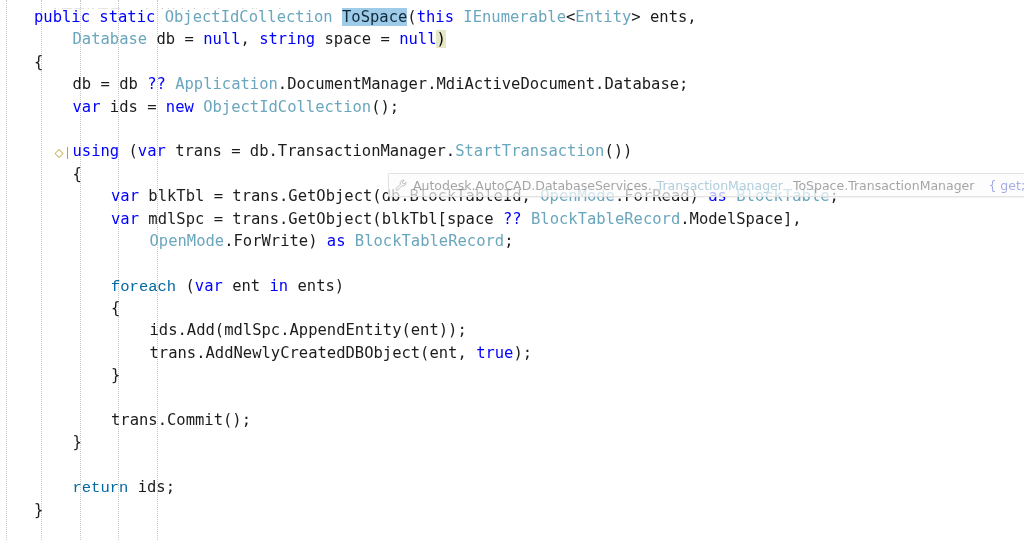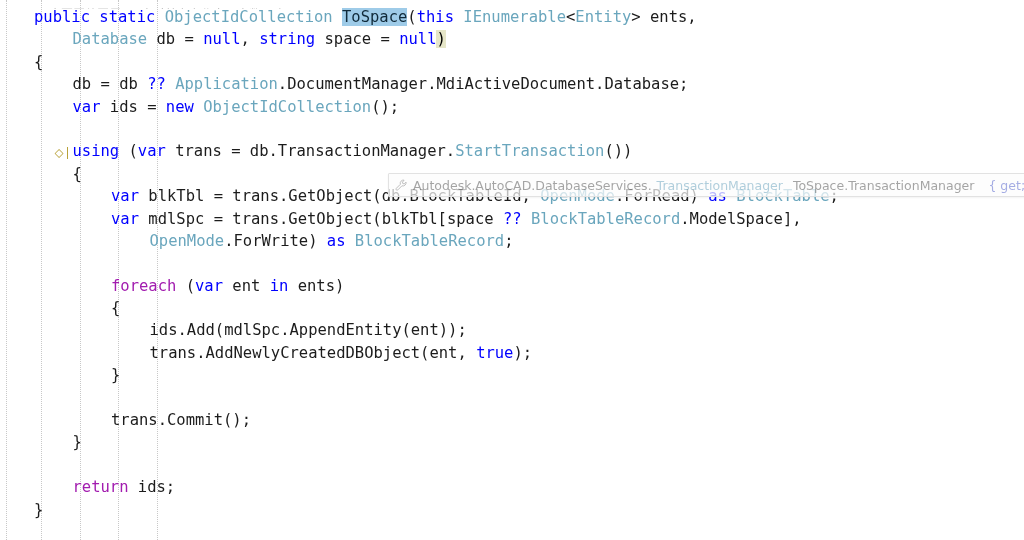--- a/index.html
+++ b/index.html
@@ -45,21 +45,21 @@
     letter-spacing: 0px;
   }
   .line {
     height: 22.4px;
     white-space: pre;
     position: relative;
   }
 
   
   .kw   { color: #0000ff; }            
-  .ctl  { color: #a21caf; }            
+  .ctl  { color: #0369a1; font-family: Liberation Mono, monospace; }            
   .typ  { color: #6aa6bd; }            
   .pln  { color: #1c1c1c; }
   .sel  { background: #9ecbe8; color: #102a3a; }   
   .brmatch { background: #e6e6c8; }
 
   
   .topstrip {
     position: absolute;
     left: 0;
     top: 0;

